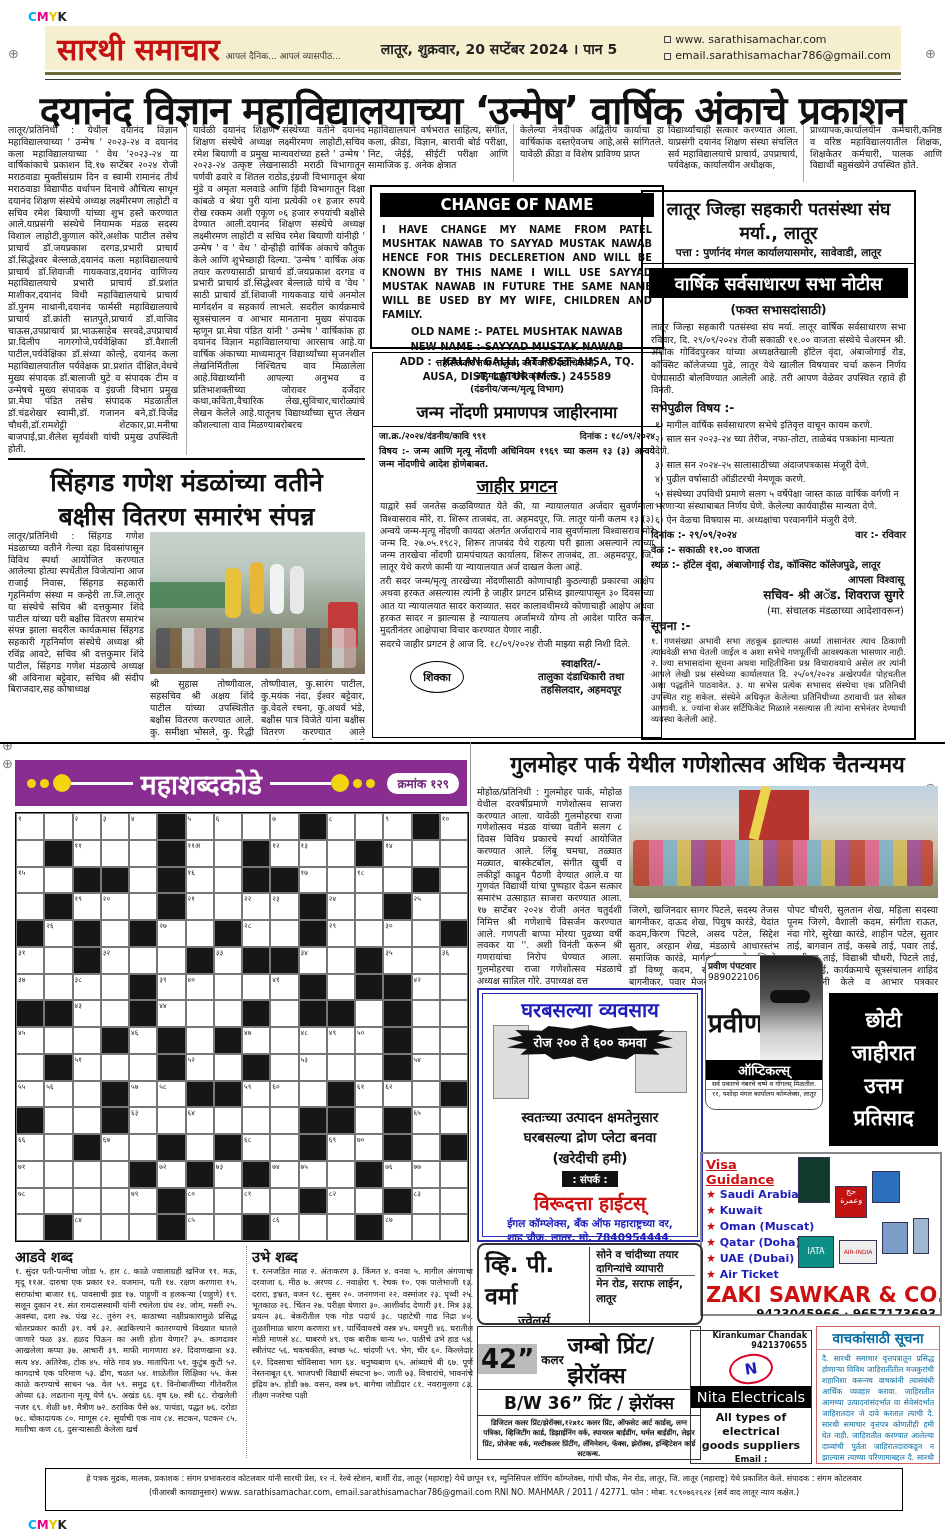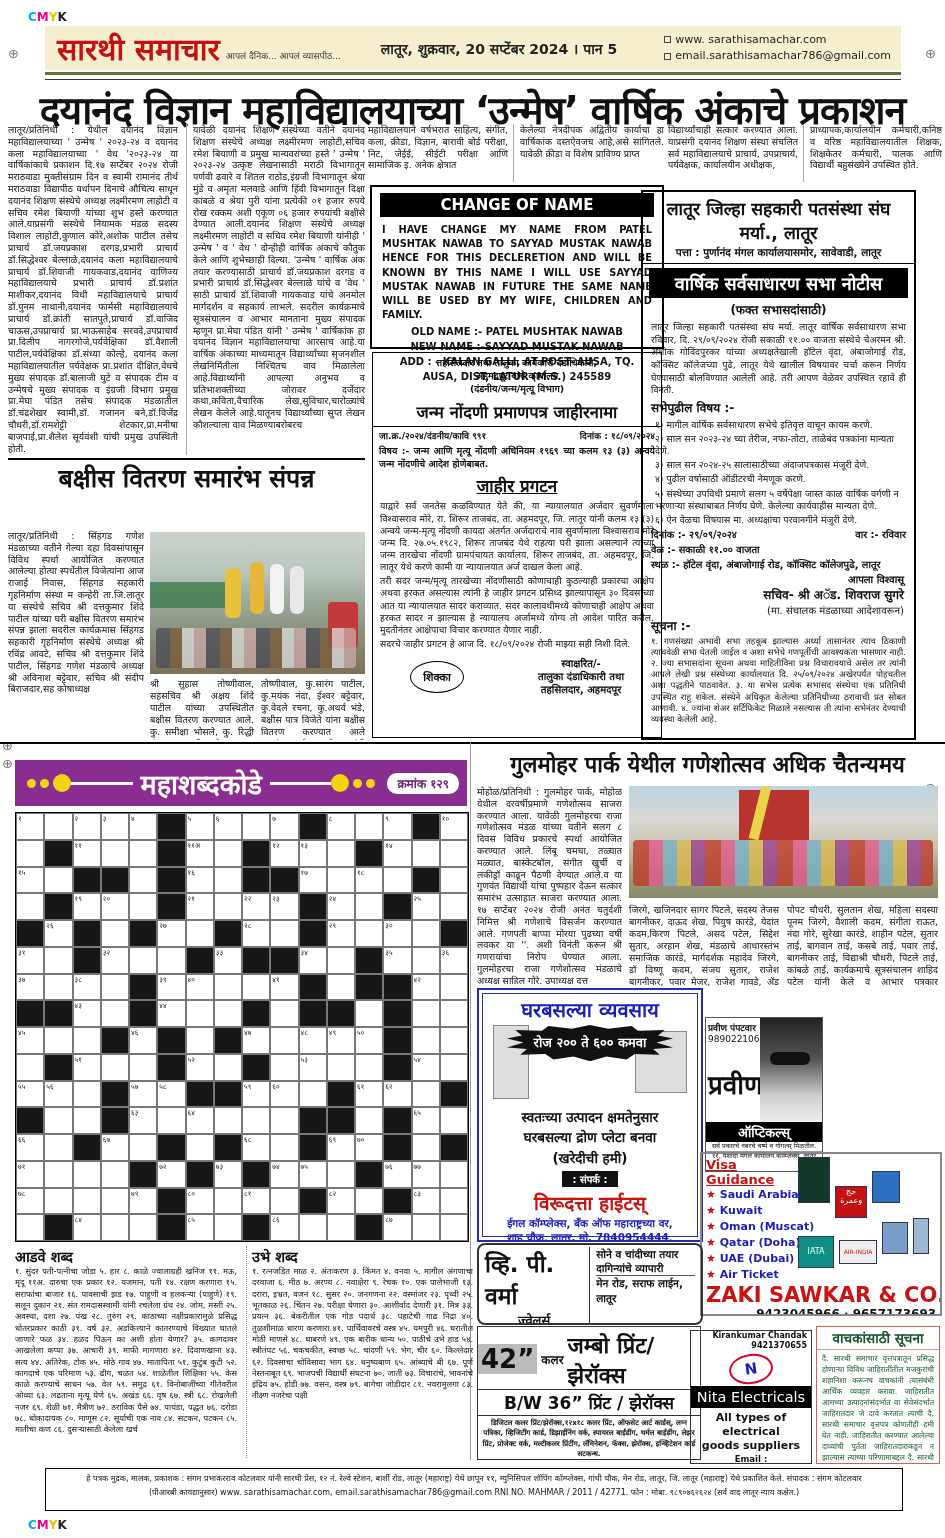--- a/index.html
+++ b/index.html
@@ -96,21 +96,21 @@
   .bora-42{font-size:26px;font-weight:bold;background:#bbb;padding:0 3px;}
   .bora-head{font-size:22px;font-weight:bold;}
   #bora-line2{font-size:17px;font-weight:bold;text-align:center;border-top:1.5px solid #333;border-bottom:1.5px solid #333;padding:1px 0;}
   #bora-serv{font-size:7.2px;font-weight:bold;text-align:center;line-height:1.45;padding:2px 4px;}
   #nita{border:1.5px solid #333;text-align:center;}
   .nita-small{font-size:8px;font-weight:bold;text-align:right;padding-right:4px;line-height:1.3;}
   #nita-logo{width:40px;height:26px;border:2px solid #d02;border-radius:50%;margin:2px auto;color:#1d1dbb;font-weight:bold;font-size:15px;display:flex;align-items:center;justify-content:center;transform:rotate(-8deg);}
   #nita-brand{background:#000;color:#fff;font-size:14.5px;padding:3px 0;}
   #nita-desc{font-size:11px;font-weight:bold;line-height:1.3;padding-top:3px;}
   #nita-email{font-size:8.5px;font-weight:bold;border-bottom:1px solid #333;padding-bottom:3px;}
-  #rnote{border:1.5px solid #d06060;color:#14532d;}
+  #rnote{border:1.5px solid #d06060;color:#0369a1;}
   #rnote-title{font-size:13.5px;font-weight:bold;text-align:center;border-bottom:1px solid #c99;padding:2px 0;}
   #rnote-body{font-size:7.6px;text-align:justify;padding:3px 5px;line-height:1.45;}
   
   #footer{border:1.5px solid #000;text-align:center;font-size:8px;line-height:1.7;padding-top:3px;}
   .hr{background:#000;}
   .caption-col{font-size:9.3px;line-height:1.3;text-align:justify;overflow:hidden;}
 </style>
 </head>
 <body>
 
@@ -196,20 +196,21 @@
     <div class="coop-meta">वेळ :- सकाळी ११.०० वाजता</div>
     <div class="coop-meta">स्थळ :- हॉटेल वृंदा, अंबाजोगाई रोड, कॉक्सिट कॉलेजपुढे, लातूर</div>
     <div class="coop-sign">आपला विश्वासू</div>
     <div class="coop-sign" style="font-size:12px;">सचिव- श्री अॅड. शिवराज सुगरे</div>
     <div class="coop-sign" style="font-weight:normal;">(मा. संचालक मंडळाच्या आदेशावरून)</div>
     <div id="coop-agt" style="padding-top:0;">सूचना :-</div>
     <div id="coop-notes">१. गणसंख्या अभावी सभा तहकूब झाल्यास अर्ध्या तासानंतर त्याच ठिकाणी त्याचवेळी सभा घेतली जाईल व अशा सभेचे गणपूर्तीची आवश्यकता भासणार नाही. २. ज्या सभासदांना सूचना अथवा माहितीविना प्रश्न विचारावयाचे असेल तर त्यांनी आपले लेखी प्रश्न संस्थेच्या कार्यालयात दि. २५/०९/२०२४ अखेरपर्यंत पोहचतील अशा पद्धतीने पाठवावेत. ३. या सभेस प्रत्येक सभासद संस्थेचा एक प्रतिनिधी उपस्थित राहू शकेल. संस्थेने अधिकृत केलेल्या प्रतिनिधीच्या ठरावाची प्रत सोबत आणावी. ४. ज्यांना शेअर सर्टिफिकेट मिळाले नसल्यास ती त्यांना सभेनंतर देण्याची व्यवस्था केलेली आहे.</div>
   </div>
 
   <div class="abs" style="left:8px;top:458px;width:357px;height:280px;border-top:2.5px solid #000;">
+    <div class="sec-head" style="font-size:25px;margin-top:4px;">सिंहगड गणेश मंडळांच्या वतीने</div>
     <div class="sec-head" style="font-size:25px;">बक्षीस वितरण समारंभ संपन्न</div>
     <div class="abs col" style="left:0;top:70px;width:136px;height:210px;">लातूर/प्रतिनिधी : सिंहगड गणेश मंडळाच्या वतीने गेल्या दहा दिवसांपासून विविध स्पर्धा आयोजित करण्यात आलेल्या होत्या स्पर्धेतील विजेत्यांना आज राजाई निवास, सिंहगड सहकारी गृहनिर्माण संस्था म कन्हेरी ता.जि.लातूर या संस्थेचे सचिव श्री दत्तकुमार शिंदे पाटील यांच्या घरी बक्षीस वितरण समारंभ संपन्न झाला सदरील कार्यक्रमास सिंहगड सहकारी गृहनिर्माण संस्थेचे अध्यक्ष श्री रविंद्र आवटे, सचिव श्री दत्तकुमार शिंदे पाटील, सिंहगड गणेश मंडळाचे अध्यक्ष श्री अविनाश बट्टेवार, सचिव श्री संदीप बिराजदार,सह कोषाध्यक्ष</div>
     <div class="abs photo" style="left:142px;top:72px;width:215px;height:142px;background:linear-gradient(180deg,#c9d3cc 0%,#b9c6bd 28%,#9fae9f 45%,#8a927e 70%,#7d6f58 100%);">
       <div class="abs" style="left:0;top:50px;width:90px;height:26px;background:#3f7d4e;opacity:.8;"></div>
       <div class="abs" style="left:178px;top:70px;width:30px;height:46px;background:#c23a3a;border-radius:4px;"></div>
       <div class="abs" style="left:100px;top:30px;width:14px;height:52px;background:#e7b73a;border-radius:6px;"></div>
       <div class="abs" style="left:120px;top:32px;width:14px;height:50px;background:#f2f2f2;border-radius:6px;"></div>
       <div class="abs" style="left:140px;top:34px;width:14px;height:48px;background:#e8e8e8;border-radius:6px;"></div>
       <div class="abs" style="left:75px;top:36px;width:16px;height:50px;background:#e7c23a;border-radius:6px;"></div>
       <div class="abs" style="left:6px;top:96px;width:200px;height:40px;background:repeating-linear-gradient(90deg,#4a4a55 0 14px,#7a5a3a 14px 26px,#ddd 26px 38px,#caa 38px 50px);opacity:.75;border-radius:4px;"></div>
@@ -699,36 +700,44 @@
     <div class="ghar-line">घरबसल्या द्रोण प्लेटा बनवा</div>
     <div class="ghar-line">(खरेदीची हमी)</div>
     <div id="ghar-contact">: संपर्क :</div>
     <div id="ghar-brand">विरूदत्ता हाईटस्</div>
     <div class="ghar-addr">ईगल कॉम्प्लेक्स, बँक ऑफ महाराष्ट्रच्या वर,</div>
     <div class="ghar-addr">शाहू चौक, लातूर. मो. 7840954444,</div>
     
     
   </div>
 
-  <div id="praveen" class="abs ad" style="left:705px;top:1017px;width:116px;height:153px;">
+  <div id="praveen" class="abs ad" style="left:705px;top:955px;width:116px;height:153px;border-radius:10px;">
     <div style="position:relative;height:104px;">
       <div class="abs photo" style="right:0;top:0;width:62px;height:104px;background:linear-gradient(180deg,#222 0%,#555 40%,#cfcfcf 75%,#eee 100%);">
         <div class="abs" style="left:10px;top:34px;width:40px;height:13px;background:#111;border-radius:6px;"></div>
       </div>
       <div style="padding:3px 2px;">
         <div id="pra-name">प्रवीण पंपटवार</div>
         <div id="pra-phone">9890221069</div>
         <div id="pra-big" style="margin-top:22px;">प्रवीण</div>
       </div>
     </div>
     <div id="pra-band">ऑप्टिकल्स्</div>
     <div class="pra-small">सर्व प्रकारचे नंबरचे चष्मे व गॉगल्स् मिळतील.</div>
     <div class="pra-small" style="border-top:1px solid #999;">११, यशोदा मंगल कार्यालय कॉम्प्लेक्स, लातूर</div>
   </div>
 
+  <div id="choti" class="abs ad" style="left:829px;top:993px;width:109px;height:153px;">
+    <div>
+      <div>छोटी</div>
+      <div>जाहीरात</div>
+      <div>उत्तम</div>
+      <div>प्रतिसाद</div>
+    </div>
+  </div>
 
   <div id="zaki" class="abs ad" style="left:700px;top:1152px;width:238px;height:160px;">
     <div style="display:flex;padding:3px 4px 0;">
       <div style="width:92px;">
         <div id="zaki-visa">Visa Guidance</div>
         <div class="zaki-item"><span class="st">★</span> <span>Saudi Arabia</span></div>
         <div class="zaki-item"><span class="st">★</span> <span>Kuwait</span></div>
         <div class="zaki-item"><span class="st">★</span> <span>Oman (Muscat)</span></div>
         <div class="zaki-item"><span class="st">★</span> <span>Qatar (Doha)</span></div>
         <div class="zaki-item"><span class="st">★</span> <span>UAE (Dubai)</span></div>

